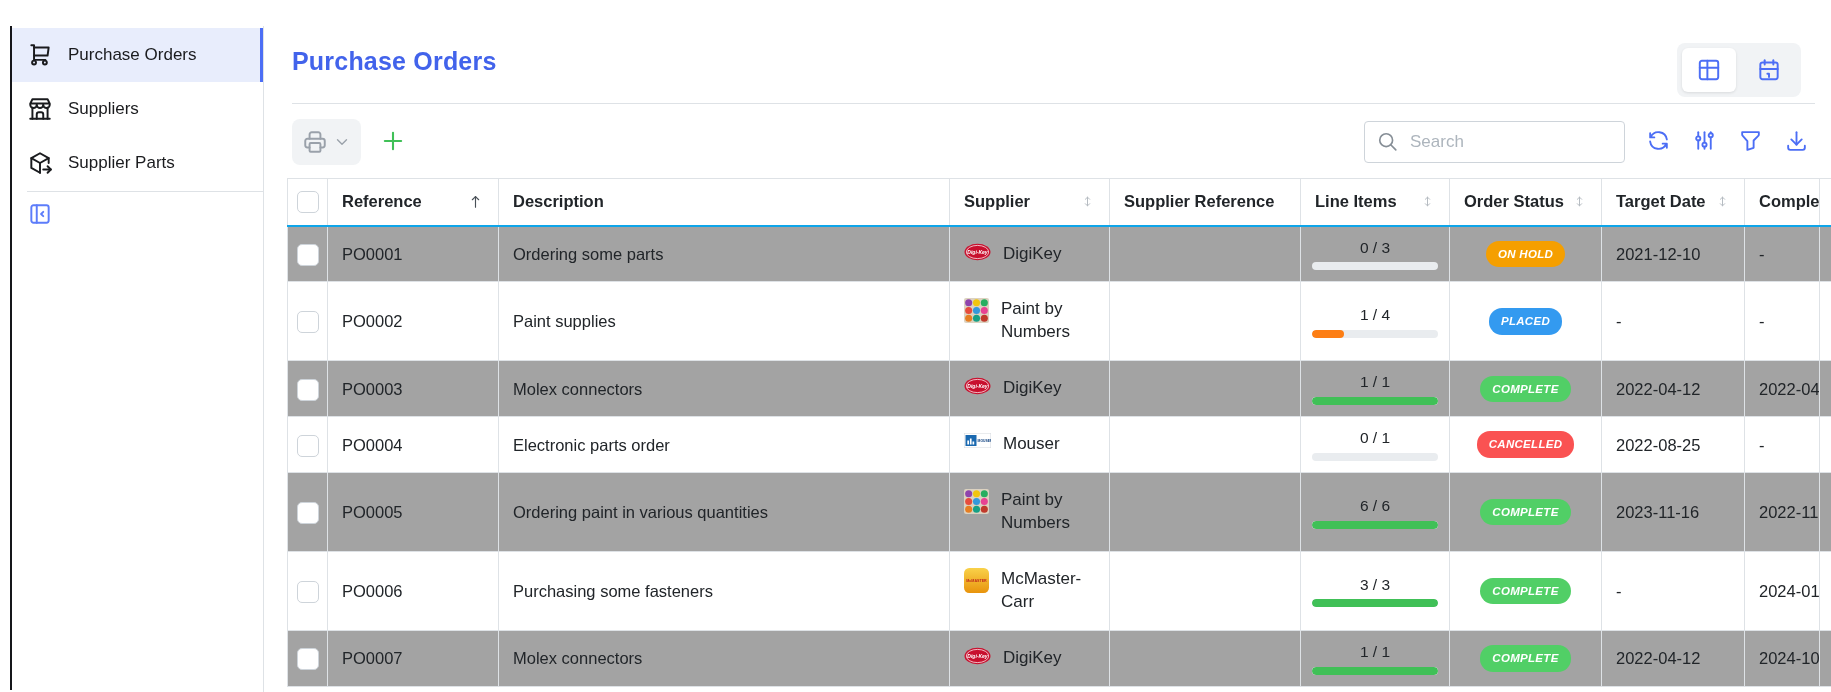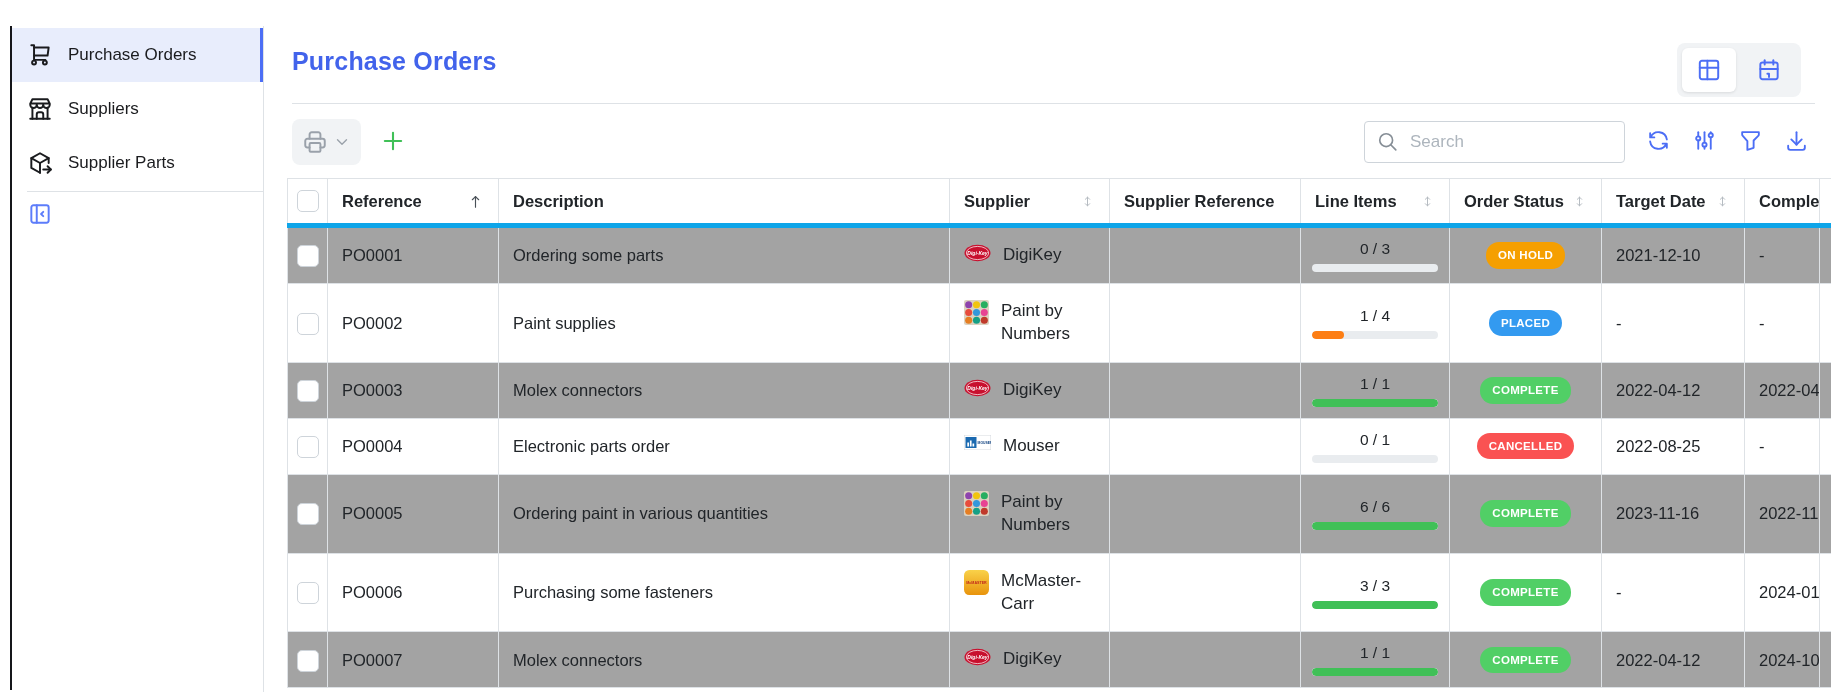--- a/index.html
+++ b/index.html
@@ -52,41 +52,41 @@
                      font-family:"Liberation Sans", sans-serif; color:#495057; background:transparent; }
   .searchbox input::placeholder { color:#adb5bd; }
   .icon-btn { background:none; border:none; padding:0; color:#4c6ef5; cursor:pointer; }
   .icon-btn .ico { width:25px; height:25px; }
 
   
   .table-wrap { margin-top:13px; margin-left:-5px; }
   table { border-collapse:collapse; table-layout:fixed; width:1652px; }
   th, td { border:1px solid #dee2e6; overflow:hidden; box-sizing:border-box; }
   thead th { height:47px; background:#fff; font-size:16.5px; font-weight:bold; text-align:left;
-             padding:0 14px; border-bottom:5px solid #0ea5e9; cursor:pointer; }
+             padding:0 14px; border-bottom:2px solid #0ea5e9; cursor:pointer; }
   .th-inner { display:flex; align-items:center; justify-content:space-between; gap:6px; }
   .th-inner .lbl { white-space:nowrap; }
   .sort { width:15px; height:15px; color:#b6bcc2; flex:none; }
   .sort.dark { width:17px; height:17px; color:#495057; }
   tbody td { font-size:16.5px; padding:13px 14px; line-height:1.35; vertical-align:middle; }
   tr.striped td { background:#a3a3a3; }
   .c-check { text-align:center; padding:0 !important; width:40px; }
   .checkbox { display:inline-block; width:20px; height:20px; border:1px solid #ced4da;
               border-radius:5px; background:#fff; vertical-align:middle; }
   .sup { display:flex; gap:12px; padding:3px 0; }
   .logo { display:inline-flex; flex:none; }
   .sup-name { font-size:17px; }
   .c-lines { padding:8px 26px !important; }
   .li-wrap { display:flex; flex-direction:column; align-items:center; gap:4px; }
   .li-val { font-size:15.5px; }
   .li-track { width:126px; height:8px; border-radius:4px; background:#e9ecef; overflow:hidden; }
   .li-fill { height:100%; border-radius:4px; }
   .c-status { text-align:center; }
   .badge { display:inline-block; padding:6px 12px 5px; border-radius:13px; color:#fff;
-           font-size:11.5px; font-weight:bold; letter-spacing:.3px; white-space:nowrap; }
+           font-size:11.5px; font-weight:bold; letter-spacing:.3px; white-space:nowrap;font-style:italic; }
   .c-date, .c-completion { white-space:nowrap; }
 
   .ico { display:inline-flex; }
   .ico svg { width:100%; height:100%; fill:none; stroke:currentColor; stroke-width:1.8;
              stroke-linecap:round; stroke-linejoin:round; }
   .sort svg { stroke-width:1.6; }
 </style>
 </head>
 <body>
 

